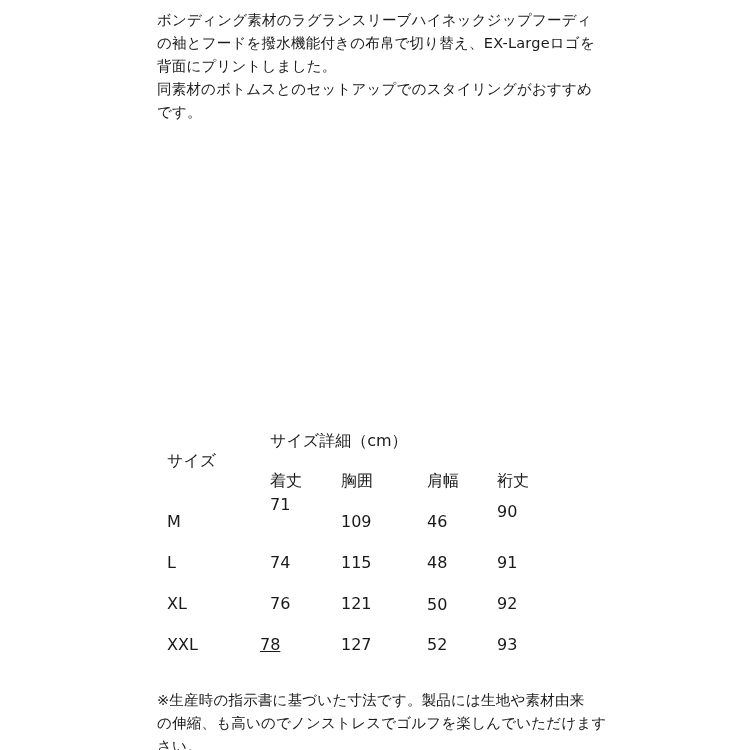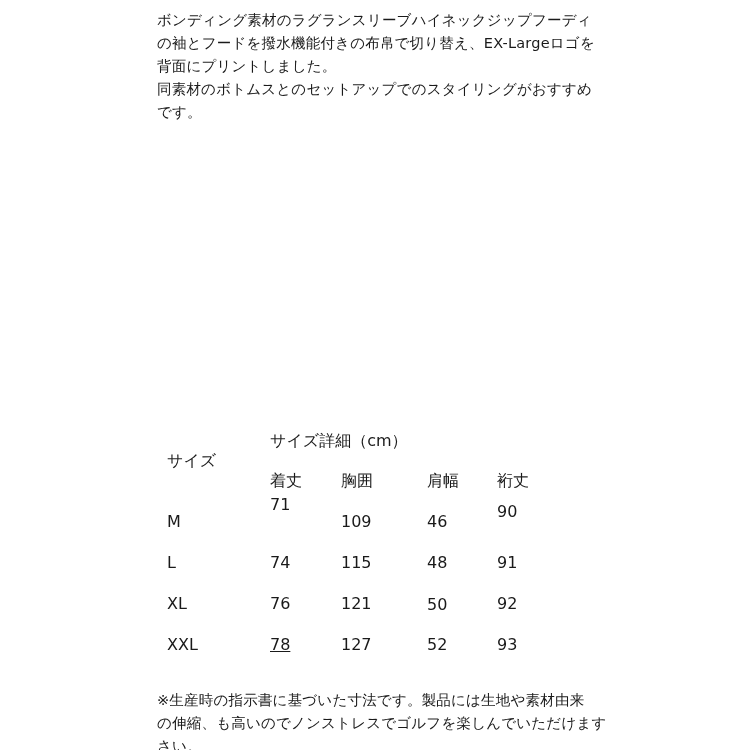--- a/index.html
+++ b/index.html
@@ -110,21 +110,21 @@
     <span class="cell" style="left:270px; top:128px;">48</span>
     <span class="cell" style="left:340px; top:128px;">91</span>
 
     <span class="cell" style="left:10px; top:169px;">XL</span>
     <span class="cell" style="left:113px; top:169px;">76</span>
     <span class="cell" style="left:184px; top:169px;">121</span>
     <span class="cell" style="left:270px; top:170px;">50</span>
     <span class="cell" style="left:340px; top:169px;">92</span>
 
     <span class="cell" style="left:10px; top:210px;">XXL</span>
-    <span class="cell" style="left:113px; top:210px;text-decoration:underline;">78</span>
+    <span class="cell" style="left:103px; top:210px;text-decoration:underline;">78</span>
     <span class="cell" style="left:184px; top:210px;">127</span>
     <span class="cell" style="left:270px; top:210px;">52</span>
     <span class="cell" style="left:340px; top:210px;">93</span>
   </div>
 
   <div class="note">
     <p>※生産時の指示書に基づいた寸法です。製品には生地や素材由来</p>
     <p>の伸縮、も高いのでノンストレスでゴルフを楽しんでいただけます</p>
     <p>さい。</p>
   </div>

